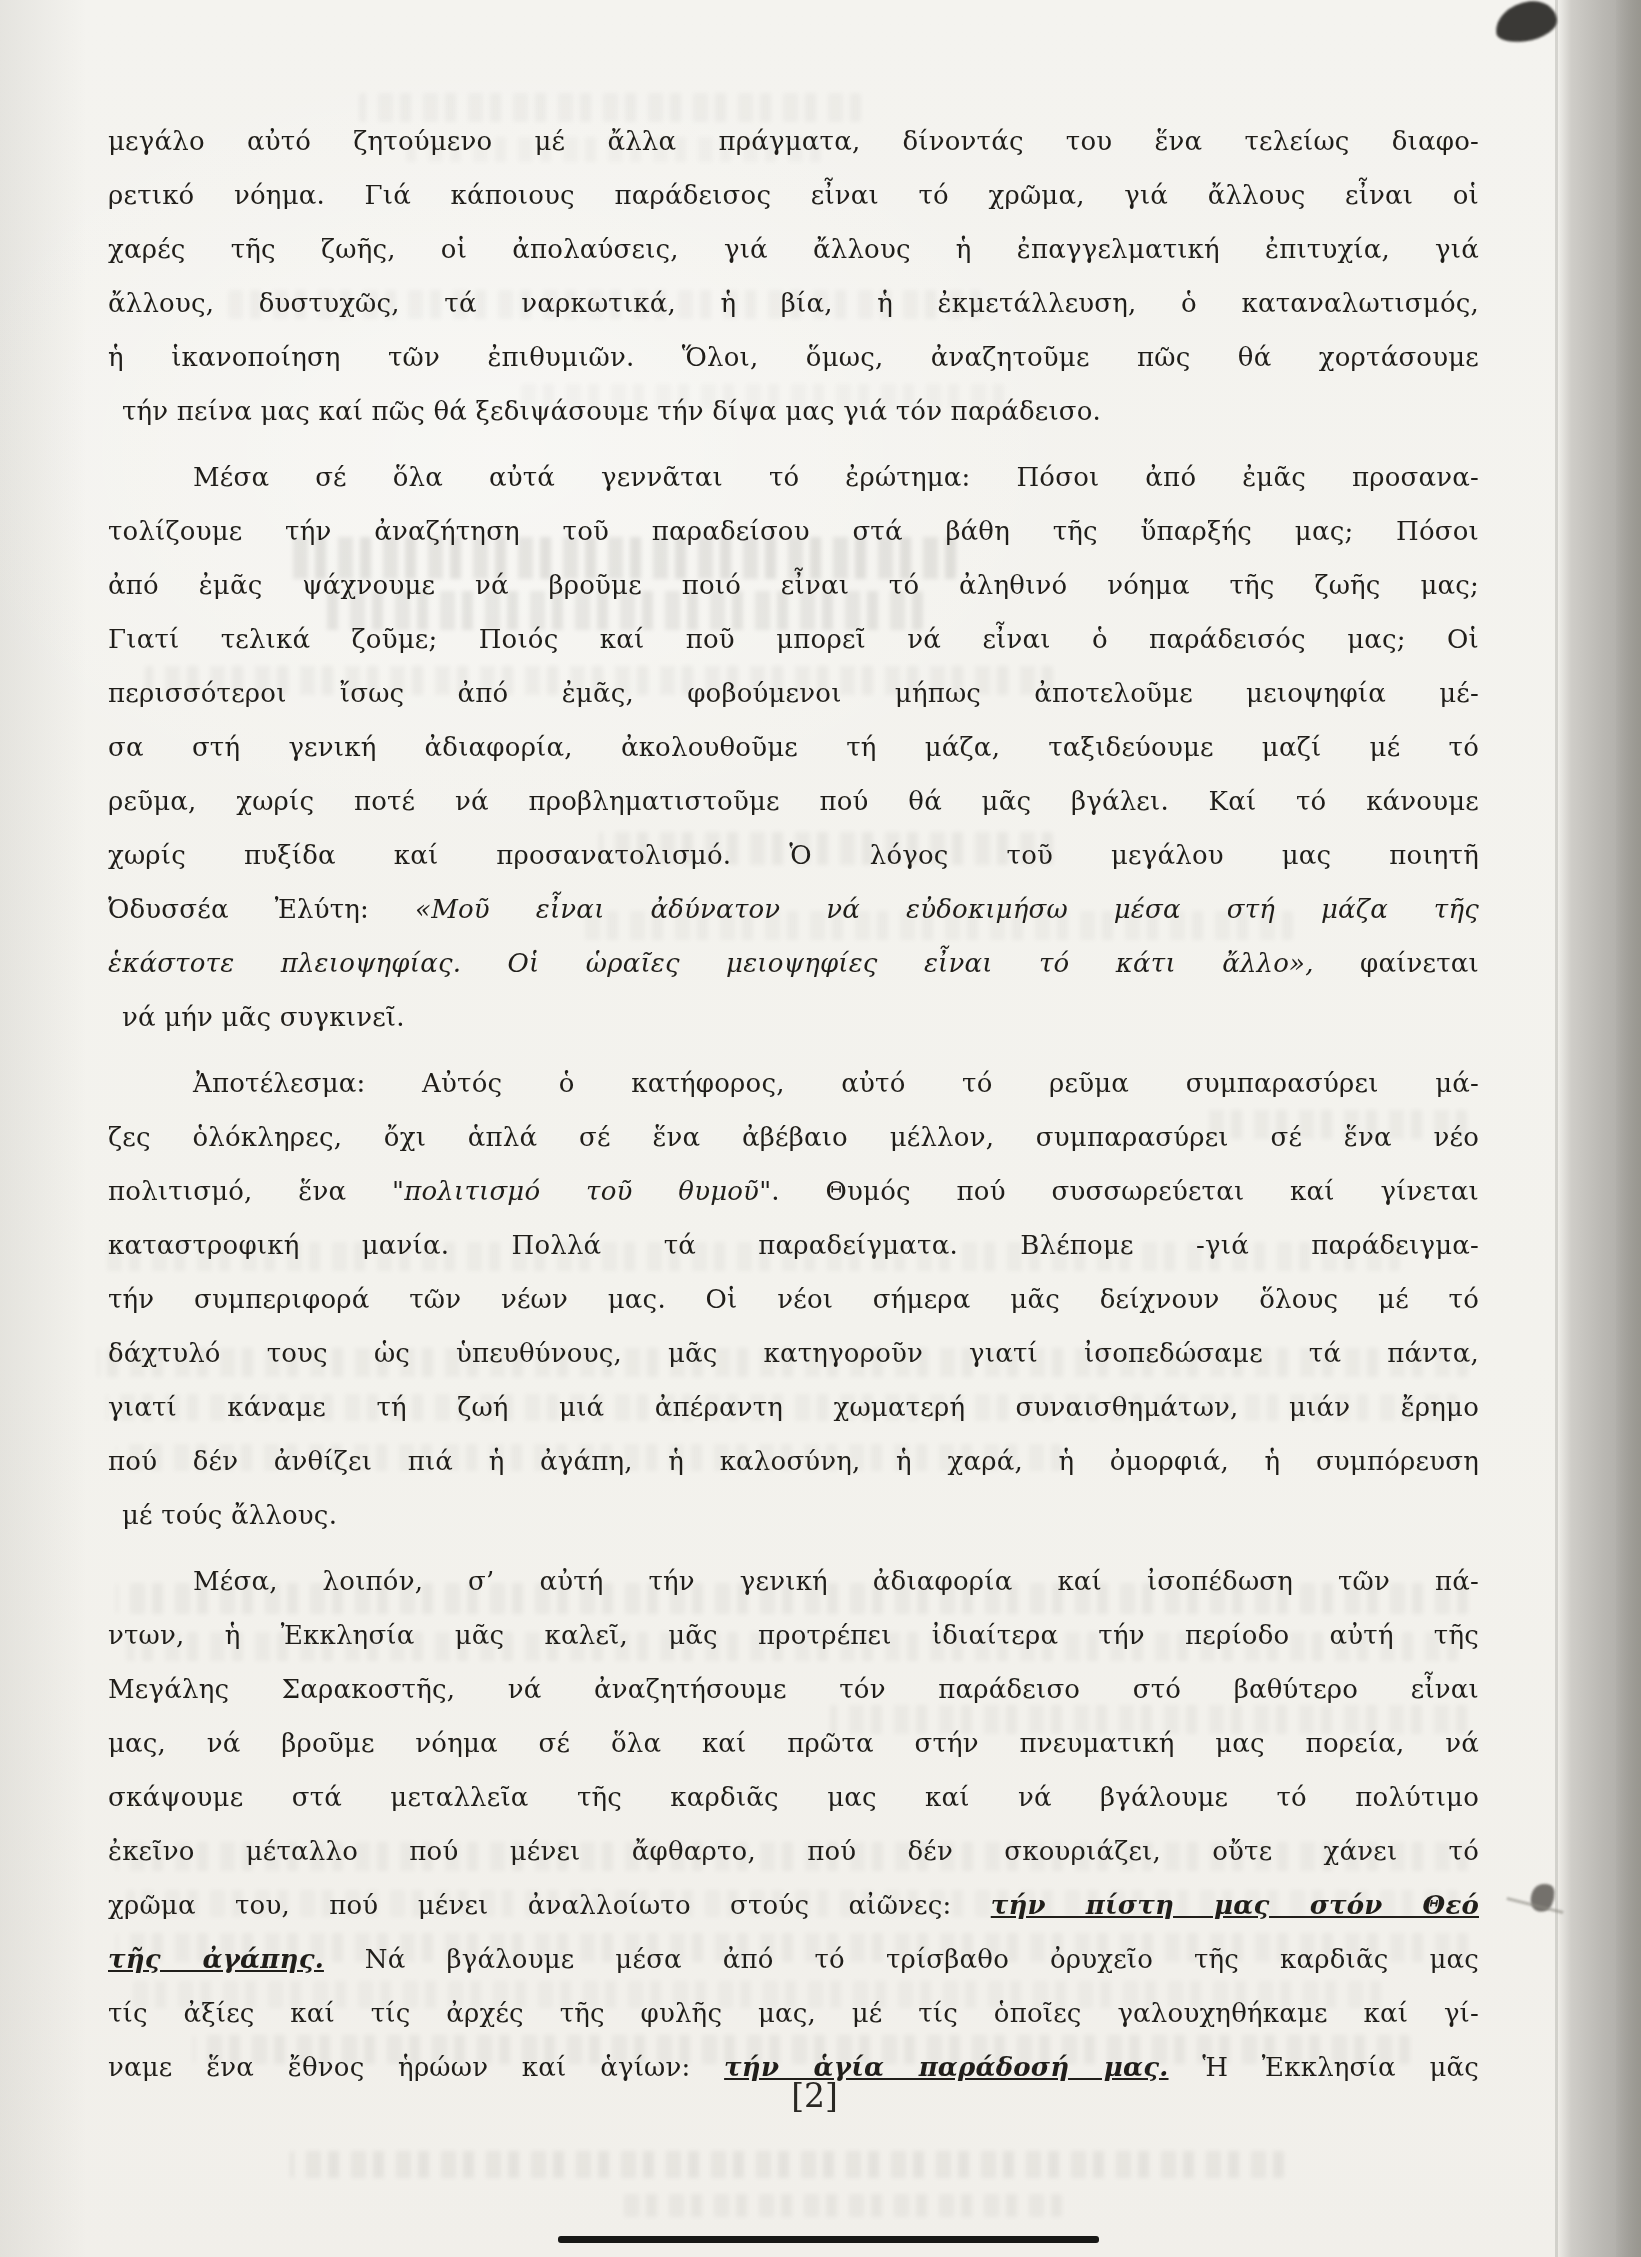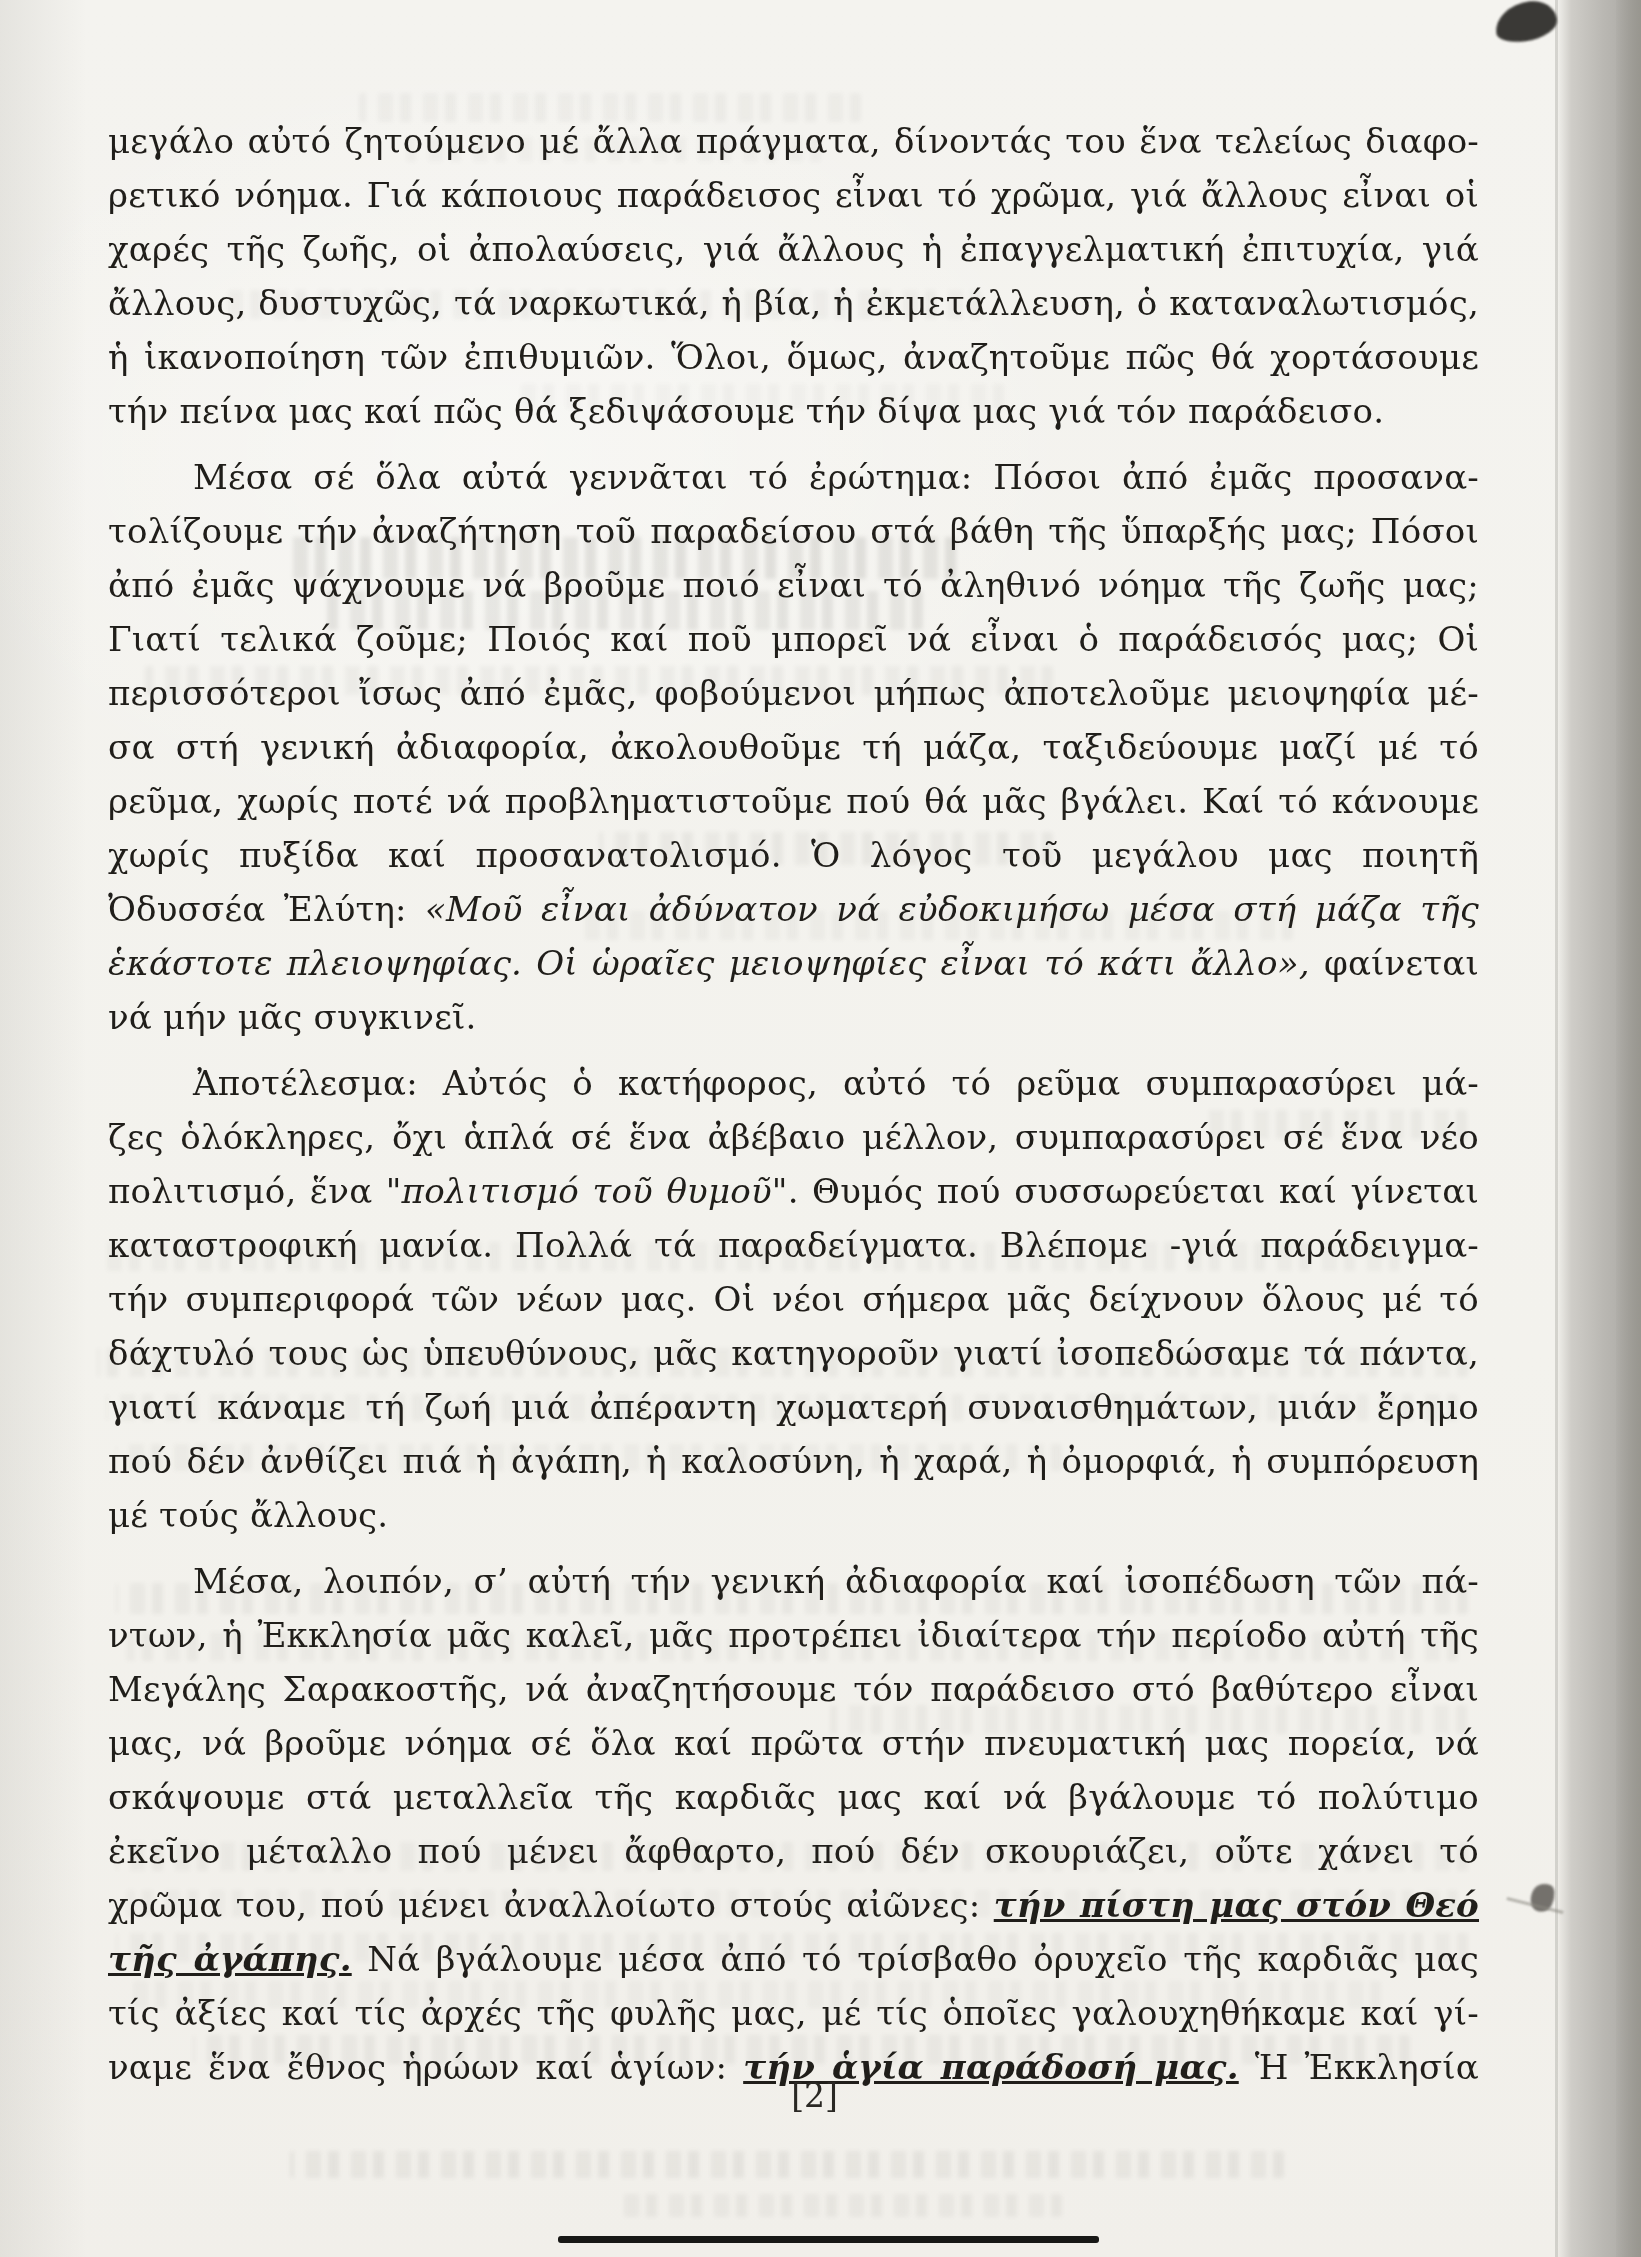--- a/index.html
+++ b/index.html
@@ -47,26 +47,26 @@
   }
   .bottom-rule{
     position:absolute;left:558px;top:2236px;width:541px;height:6.8px;
     background:#181816;border-radius:2.9px;filter:blur(0.4px);
   }
   
   .text-block{
     position:absolute;left:108px;top:114px;width:1371px;
   }
   .line{
-    height:54px;line-height:54px;font-size:34px;
+    height:54px;line-height:54px;font-size:26px;
     text-align:justify;text-align-last:justify;
     overflow:hidden;white-space:normal;
     letter-spacing:0.2px;
   }
-  .line.left{text-align:right;text-align-last:left;}
+  .line.left{text-align:right;text-align-last:left;margin-left:14px;}
   .line.indent{text-indent:85px;margin-top:12px;}
   .it{font-style:italic;}
   .bi{font-style:italic;font-weight:700;text-decoration:underline;}
   .page-number{
     position:absolute;left:108px;top:2076px;width:1371px;
     text-align:center;font-size:33px;color:#2a2824;
     padding-left:42px;box-sizing:border-box;
   }
   
   .bleed{

